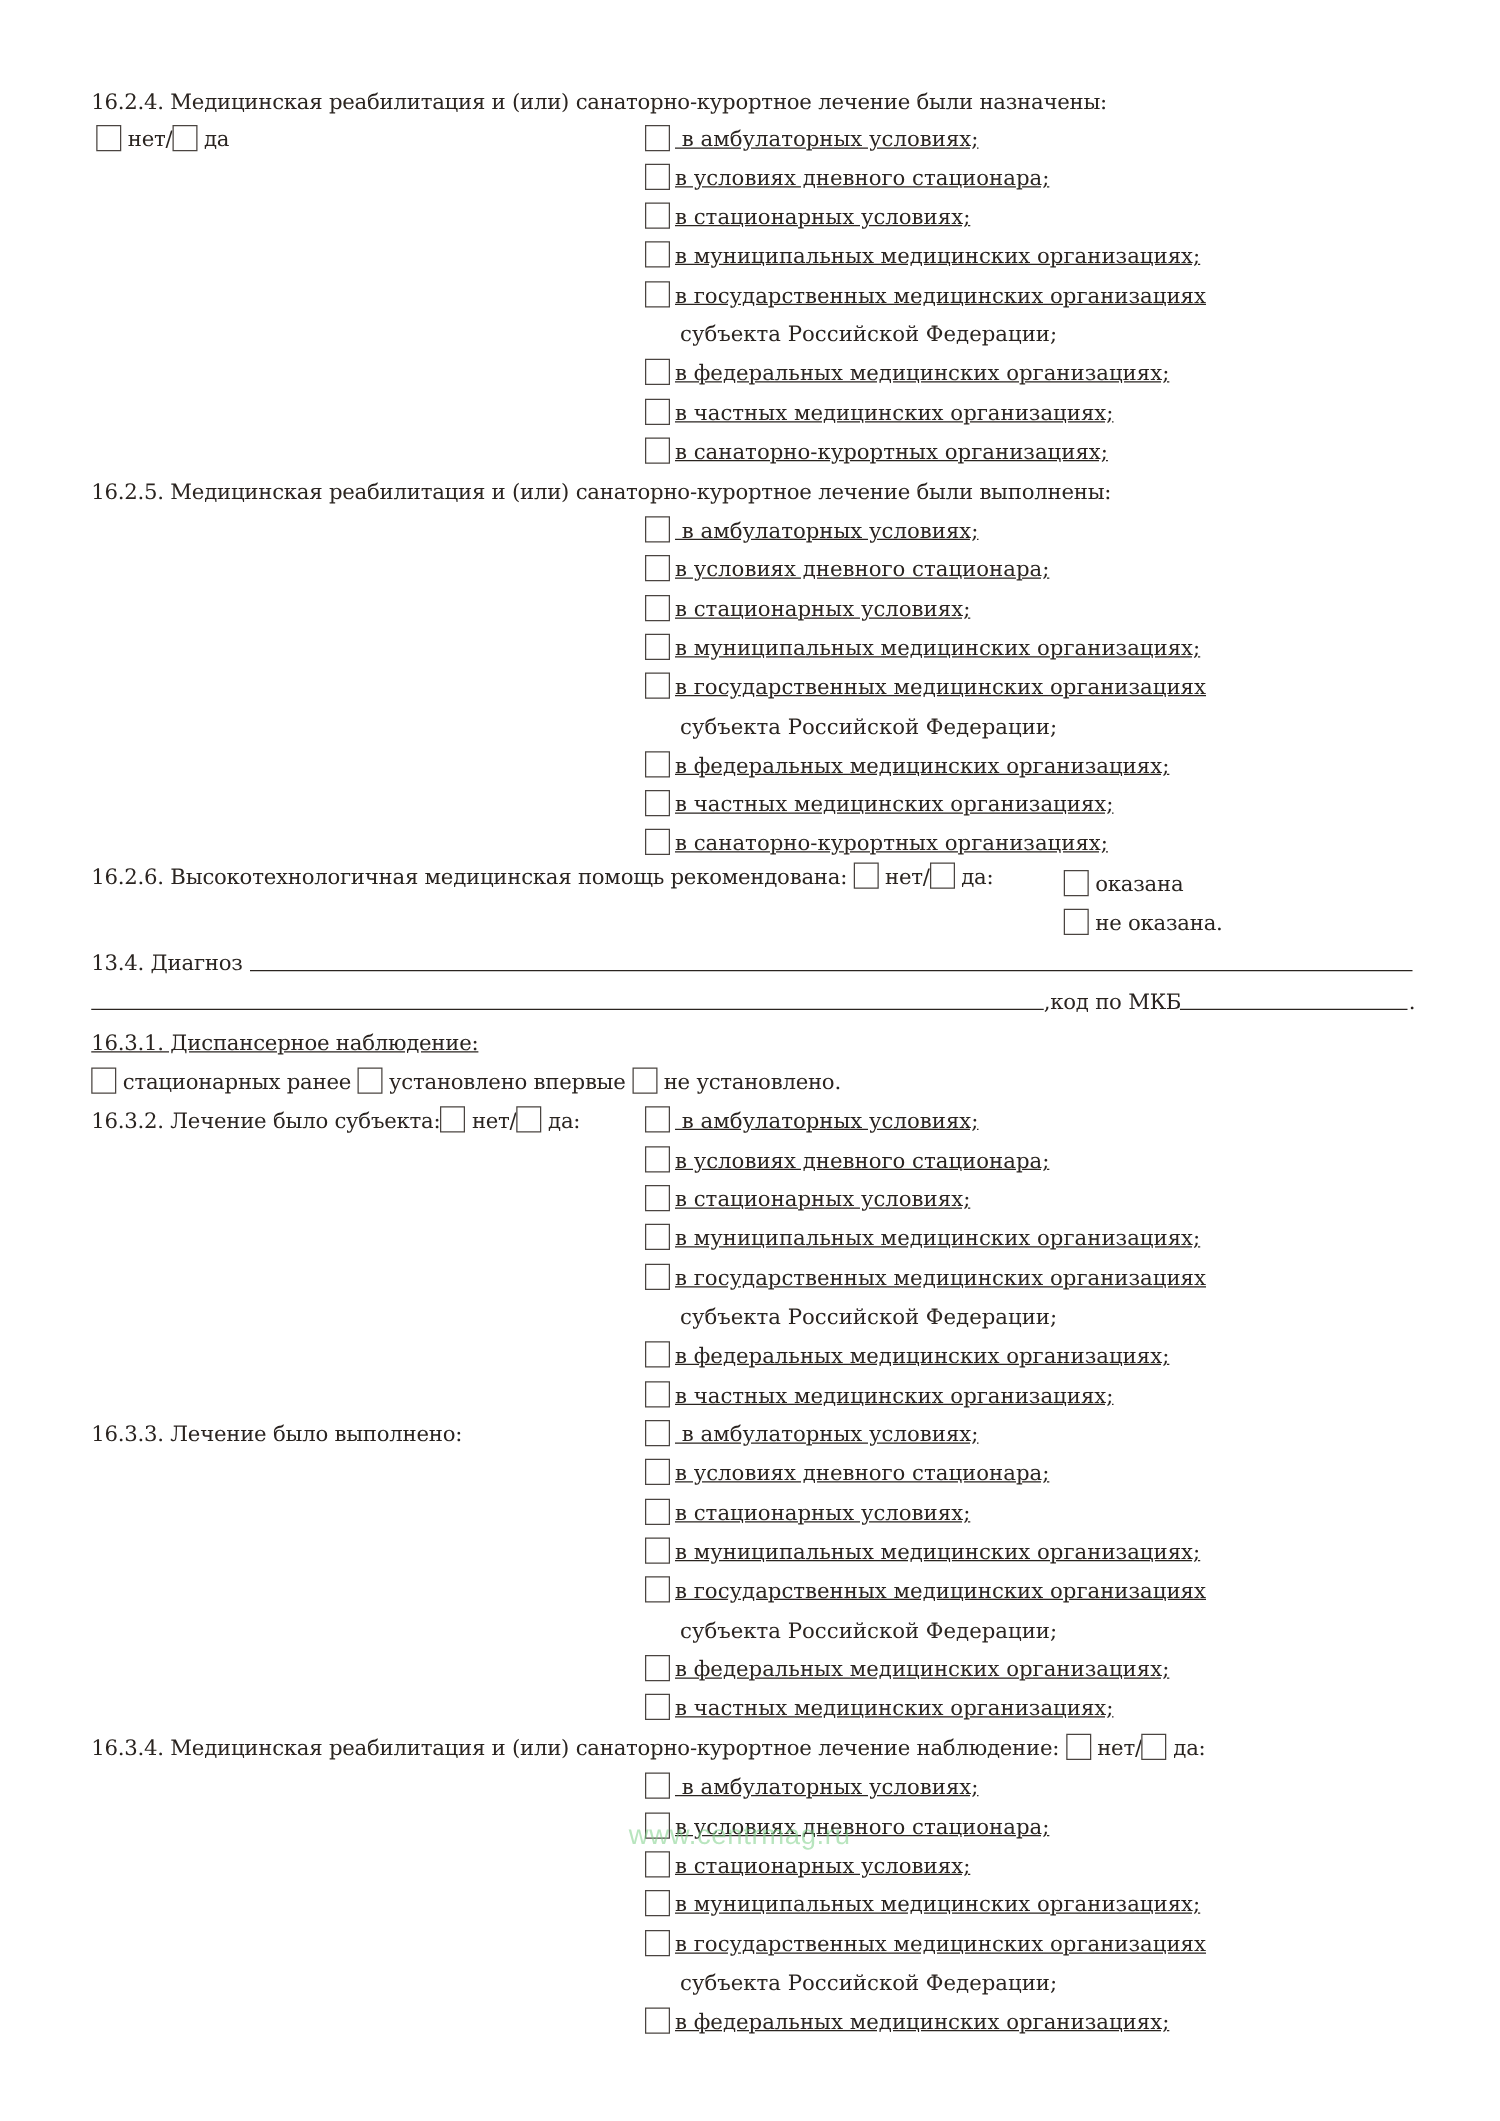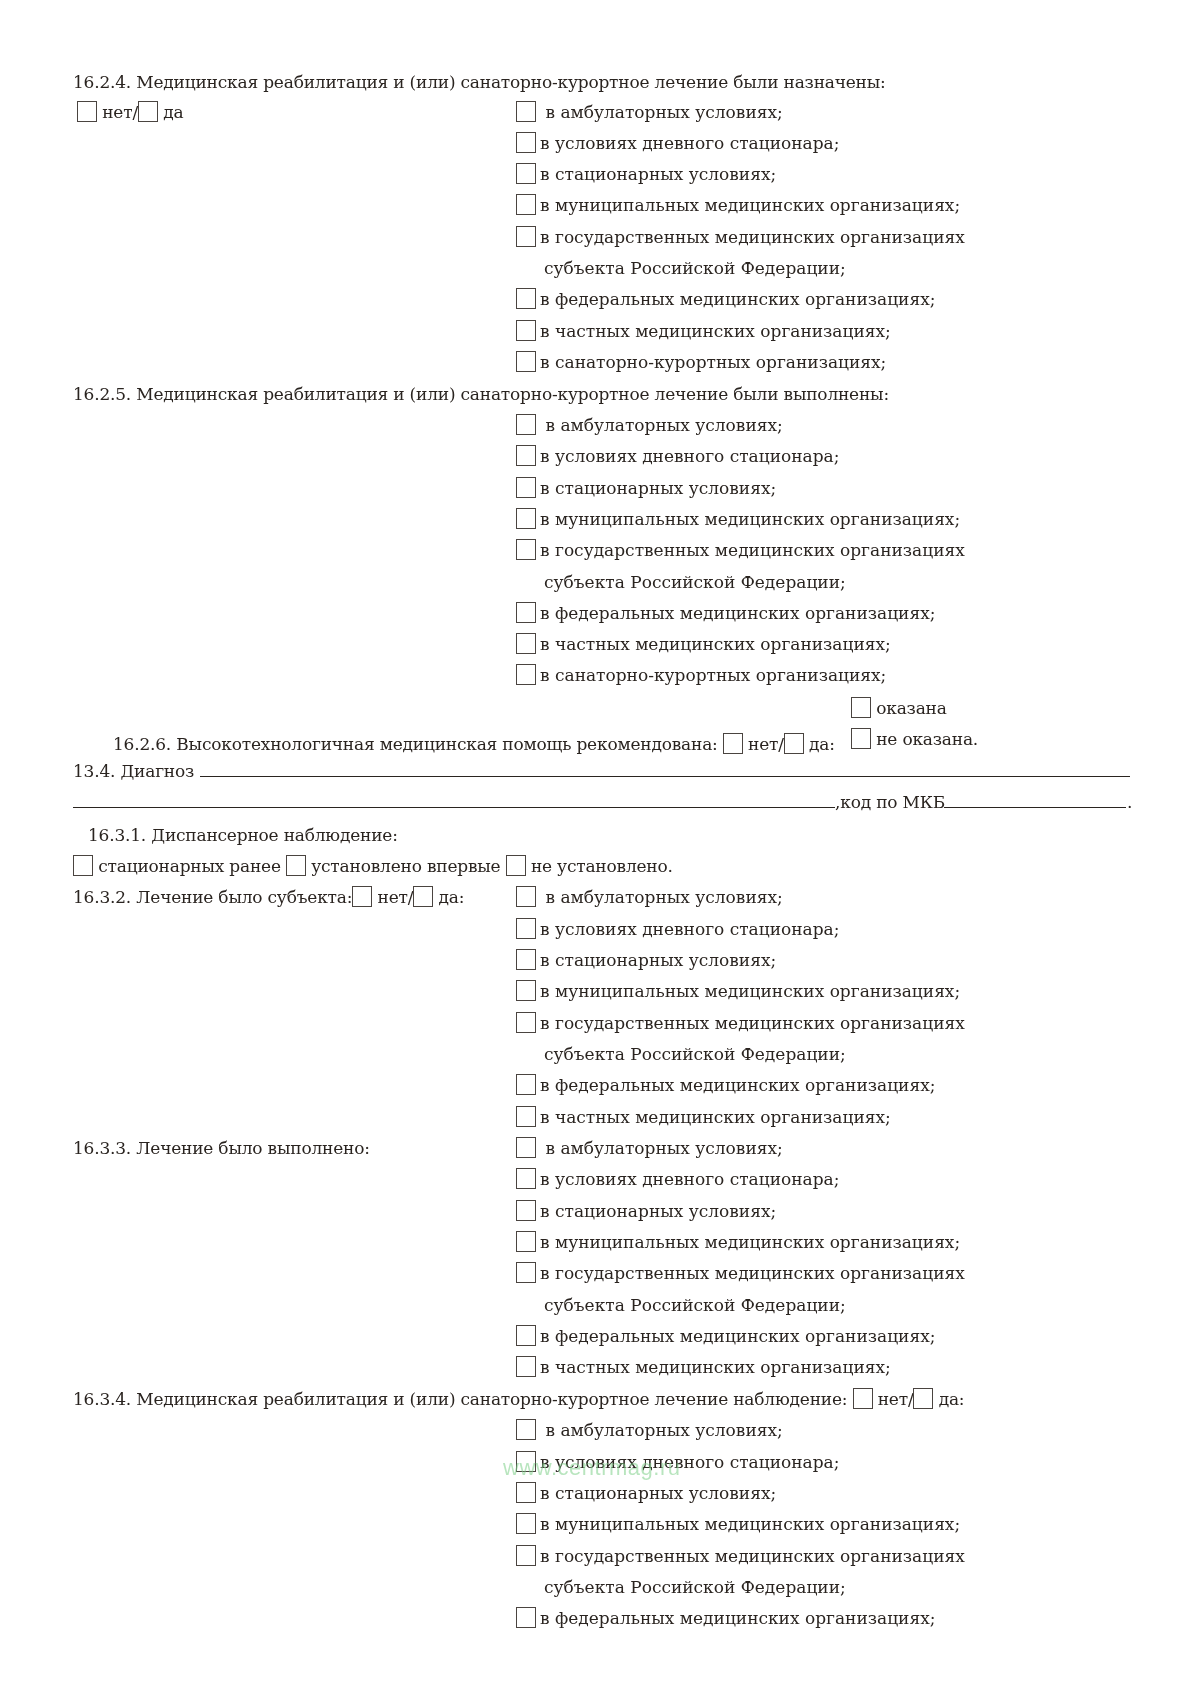--- a/index.html
+++ b/index.html
@@ -1,21 +1,21 @@
 <!DOCTYPE html>
 <html><head>
 <meta charset="utf-8">
 <style>
   html, body { margin:0; padding:0; background:#ffffff; }
   body { width:1200px; height:1697px; position:relative; overflow:hidden;
          font-family:"DejaVu Serif", "Liberation Serif", serif; color:#2a2420; }
   .line { position:absolute; font-size:17px; line-height:24px; white-space:nowrap; letter-spacing:-0.2px; }
   .cb { display:inline-block; width:20px; height:21px; border:1.5px solid #4a4440; box-sizing:border-box;
         vertical-align:-4px; background:#fff; cursor:pointer; }
-  .opt { position:absolute; left:516px; font-size:17px; line-height:24px; white-space:nowrap; }
+  .opt { position:absolute; left:516px; font-size:17px; line-height:24px; white-space:nowrap;text-decoration:underline; }
   .opt .cb { margin-right:4px; }
   .opt-cont { position:absolute; left:544px; font-size:17px; line-height:24px; white-space:nowrap; }
   .wm { position:absolute; left:503px; top:1455px; font-family:"Liberation Sans", sans-serif; font-size:22px;
         color:#7fd08a; opacity:0.55; letter-spacing:0.5px; }
 </style>
 </head>
 <body>
 
 <div class="line" style="left:73px; top:70px;">16.2.4.  Медицинская  реабилитация и (или) санаторно-курортное лечение были назначены:</div>
 <div class="line" style="left:77px; top:100px;">
@@ -37,35 +37,35 @@
 <div class="opt" style="top:413px;"><span class="cb"></span><span> в амбулаторных  условиях;</span></div>
 <div class="opt" style="top:444px;"><span class="cb"></span><span>в условиях дневного стационара;</span></div>
 <div class="opt" style="top:476px;"><span class="cb"></span><span>в стационарных  условиях;</span></div>
 <div class="opt" style="top:507px;"><span class="cb"></span><span>в муниципальных  медицинских организациях;</span></div>
 <div class="opt" style="top:538px;"><span class="cb"></span><span>в государственных медицинских организациях</span></div>
 <div class="opt-cont" style="top:570px;">субъекта Российской Федерации;</div>
 <div class="opt" style="top:601px;"><span class="cb"></span><span>в федеральных медицинских организациях;</span></div>
 <div class="opt" style="top:632px;"><span class="cb"></span><span>в частных медицинских организациях;</span></div>
 <div class="opt" style="top:663px;"><span class="cb"></span><span>в санаторно-курортных организациях;</span></div>
 
-<div class="line" style="left:73px; top:732px;margin-left:40px;">
+<div class="line" style="left:73px; top:690px;">
   <span>16.2.6. Высокотехнологичная медицинская помощь рекомендована:</span>
   <span class="cb"></span><span> нет/</span><span class="cb"></span><span> да:</span>
 </div>
 <div class="line" style="left:851px; top:696px;"><span class="cb"></span><span> оказана</span></div>
 <div class="line" style="left:851px; top:727px;"><span class="cb"></span><span> не оказана.</span></div>
 
 <div class="line" style="left:73px; top:759px;">13.4. Диагноз</div>
 <div style="position:absolute; left:200px; top:776px; width:930px; border-bottom:1.5px solid #2a2420;"></div>
 <div style="position:absolute; left:73px; top:807px; width:762px; border-bottom:1.5px solid #2a2420;"></div>
 <div class="line" style="left:835px; top:790px;text-align:right;">,код по МКБ</div>
 <div style="position:absolute; left:944px; top:807px; width:182px; border-bottom:1.5px solid #2a2420;"></div>
 <div class="line" style="left:1127px; top:790px;">.</div>
 
-<div class="line" style="left:88px; top:823px;">16.3.1. Диспансерное наблюдение:</div>
+<div class="line" style="left:73px; top:823px;text-decoration:underline;">16.3.1. Диспансерное наблюдение:</div>
 <div class="line" style="left:73px; top:854px;">
   <span class="cb"></span><span> стационарных ранее </span>
   <span class="cb"></span><span> установлено впервые </span>
   <span class="cb"></span><span> не установлено.</span>
 </div>
 
 <div class="line" style="left:73px; top:885px;">
   <span>16.3.2. Лечение было субъекта:</span><span class="cb"></span><span> нет/</span><span class="cb"></span><span> да:</span>
 </div>
 <div class="opt" style="top:885px;"><span class="cb"></span><span> в амбулаторных условиях;</span></div>

